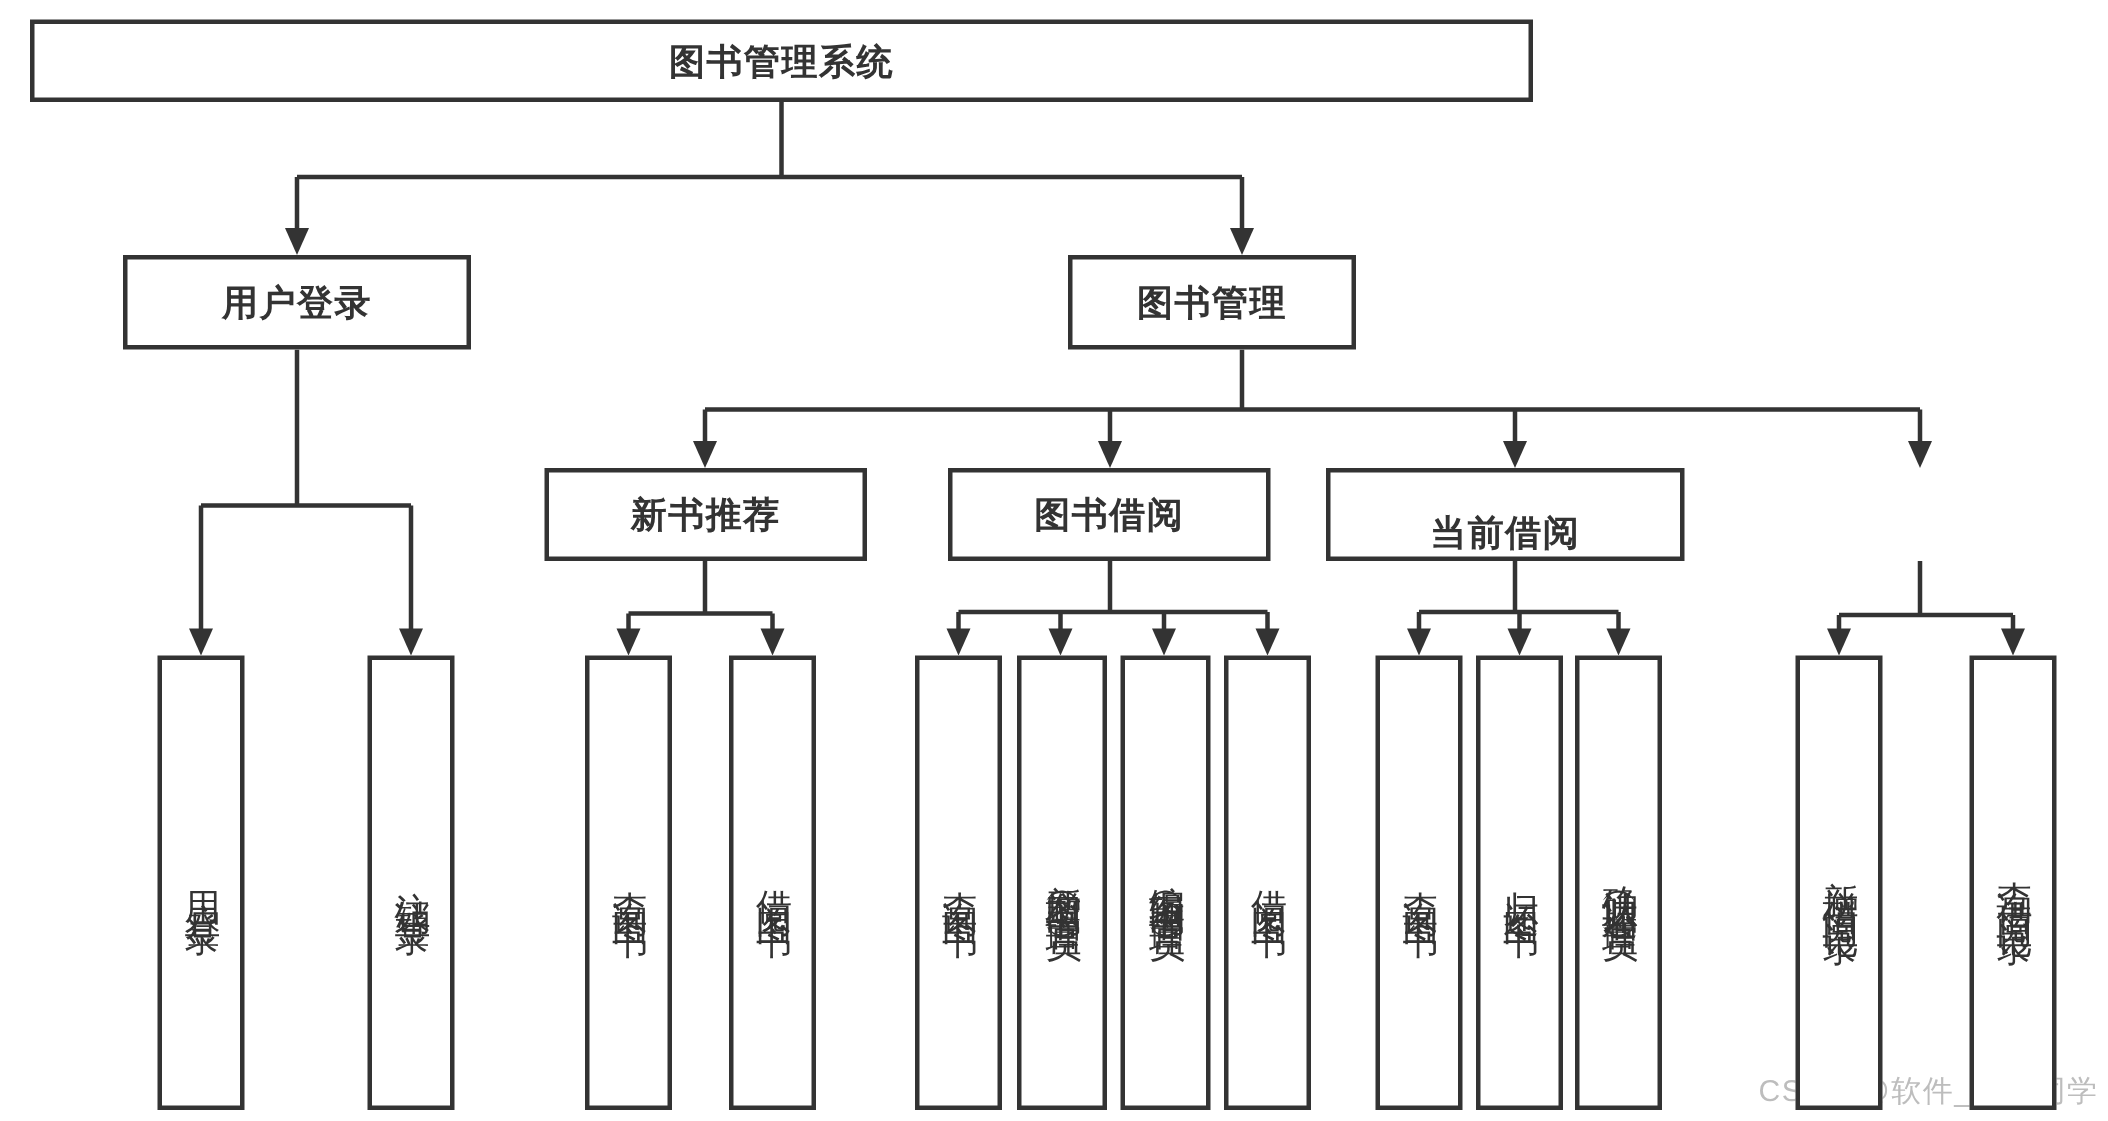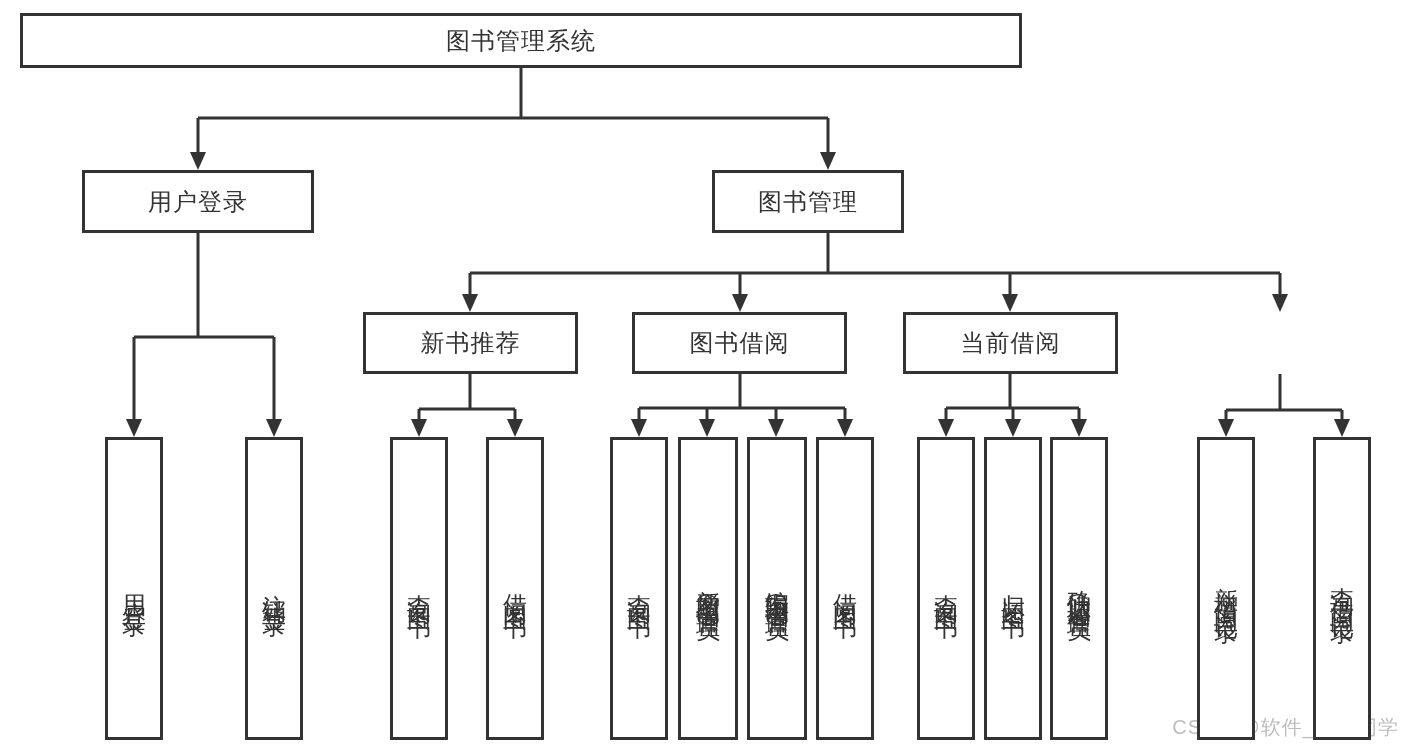--- a/index.html
+++ b/index.html
@@ -22,20 +22,21 @@
     position: absolute;
     border: 3px solid #333333;
     background: #ffffff;
     display: flex;
     align-items: center;
     justify-content: center;
     color: #333333;
     font-size: 24px;
     letter-spacing: 1px;
     z-index: 3;
+    font-weight: bold;
   }
   .leaf {
     position: absolute;
     top: 437px;
     width: 58px;
     height: 303px;
     border: 3px solid #333333;
     background: #ffffff;
     display: flex;
     align-items: center;
@@ -118,21 +119,21 @@
   <div class="node" style="left:712px; top:170px; width:192px; height:63px;">
     <span>图书管理</span>
   </div>
 
   <div class="node" style="left:363px; top:312px; width:215px; height:62px;">
     <span>新书推荐</span>
   </div>
   <div class="node" style="left:632px; top:312px; width:215px; height:62px;justify-content:center;">
     <span>图书借阅</span>
   </div>
-  <div class="node" style="left:903px; top:312px; width:215px; height:62px;">
+  <div class="node" style="left:884px; top:312px; width:239px; height:62px;align-items:flex-end;">
     <span>当前借阅</span>
   </div>
 
   <div class="leaf" style="left:105px;">
     <span>用户登录</span>
   </div>
   <div class="leaf" style="left:245px;">
     <span>注销登录</span>
   </div>
 

